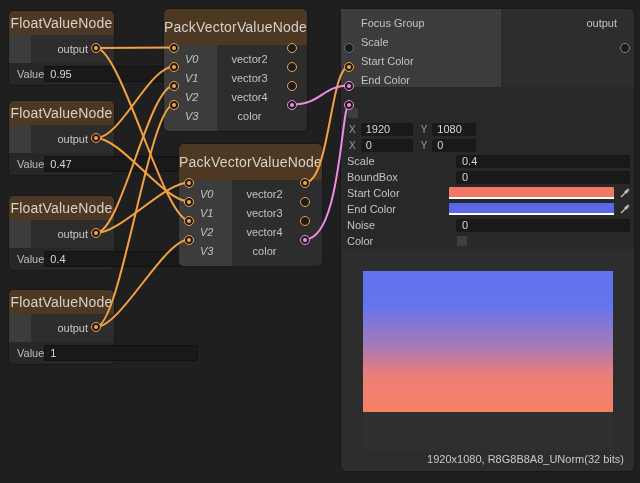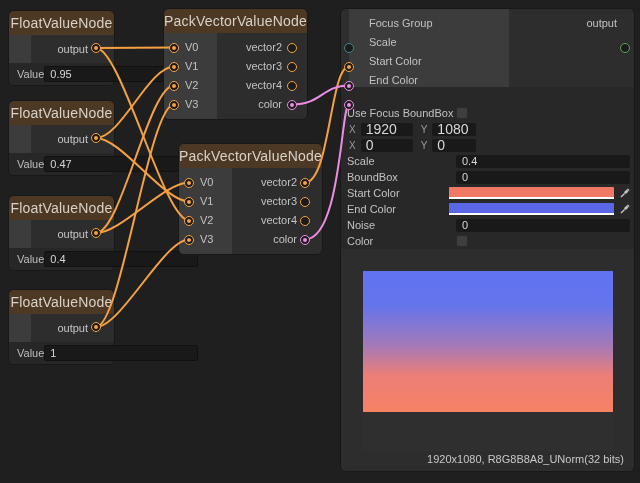--- a/index.html
+++ b/index.html
@@ -22,32 +22,32 @@
   .float-right { flex:1; display:flex; align-items:center; justify-content:flex-end;
                  padding-right:26px; font-size:11px; color:#C6C6C6; }
   .float-vrow { height:22px; display:flex; align-items:center; background:#272727; border-radius:0 0 5px 5px; }
   .float-vrow .vlabel { width:38px; padding-left:8px; font-size:11px; color:#BDBDBD; }
   .vfield { flex:1; margin-right:10px; height:16px; background:#191919; border:1px solid #111;
             border-radius:2px; color:#D8D8D8; font-size:11px; padding:0 5px;
             font-family:"Liberation Sans",sans-serif; }
 
   
   .pack-node { width:145px; }
-  .pack-node .hdr { height:24px; }
+  .pack-node .hdr { height:36px; }
   .pack-body { display:flex; }
-  .pack-in  { width:53px; background: var(--node-panel,#3C3C3C); padding:4px 0 6px 0; border-radius:0 0 0 5px; }
+  .pack-in  { width:53px; background: var(--node-panel,#3C3C3C); padding:4px 0 6px 0; border-radius:0 0 0 5px;font-style:italic; }
   .pack-out { flex:1; padding:4px 0 6px 0; }
   .prow { height:19px; display:flex; align-items:center; font-size:11px; color:#C2C2C2; }
   .prow.in  { padding-left:21px; }
-  .prow.out { justify-content:flex-end; padding-right:25px; }
+  .prow.out { justify-content:center; padding-right:25px; }
 
   
   .lg-node { width:295px; height:464px; }
   .lg-node .hdr { height:26px; }
-  .lg-body { position:relative; height:78px;margin-left:8px; }
+  .lg-body { position:relative; height:78px; }
   .lg-in-panel { position:absolute; left:0; top:0; width:160px; height:78px;
                  background: var(--node-panel,#3C3C3C); padding-top:4px; }
   .lg-in-panel .prow { padding-left:20px; }
   .lg-outrow { position:absolute; right:0; top:4px; width:120px; height:19px; display:flex;
                align-items:center; justify-content:flex-end; padding-right:17px; font-size:11px; color:#C2C2C2; }
 
   
   .inspector { background: var(--inspector-bg,#282828); padding:2px 4px 0 6px; }
   .irow { height:16px; display:flex; align-items:center; }
   .ilabel { width:109px; font-size:11px; color:#C2C2C2; white-space:nowrap; }
@@ -55,21 +55,21 @@
   .ictrl { flex:1; display:flex; align-items:center; }
   .objfield { flex:1; height:14px; background:#212121; border-radius:2px; display:flex;
               align-items:center; padding:0 3px; }
   .objtext { flex:1; font-size:11px; font-weight:bold; color:#E8E8E8; margin-left:3px; white-space:nowrap; overflow:hidden; }
   .picker { width:9px; height:9px; border:1px solid #A8A8A8; border-radius:50%; position:relative; flex:none; }
   .picker::after { content:""; position:absolute; left:50%; top:50%; width:3px; height:3px;
                    margin:-1.5px; border-radius:50%; background:#A8A8A8; }
   .checkbox { width:12px; height:12px; background:#3E3E3E; border:1px solid #2A2A2A; border-radius:2px; }
   .axis { font-size:10px; color:#9A9A9A; margin:0 5px 0 2px; }
   .xyfield { height:13px; background:#191919; border:none; border-radius:2px; color:#D8D8D8;
-             font-size:14px; padding:0 5px; font-family:"Liberation Sans",sans-serif; }
+             font-size:11px; padding:0 5px; font-family:"Liberation Sans",sans-serif; }
   .xyfield.xf { width:52px; } .xyfield.yf { width:44px; }
   .fullfield { flex:1; height:13px; background:#191919; border:none; border-radius:2px; color:#D8D8D8;
                font-size:11px; padding:0 6px; font-family:"Liberation Sans",sans-serif; }
   .swatch { width:165px; height:12px; border-radius:1px; position:relative; }
   .swatch .alpha { position:absolute; left:0; right:0; bottom:0; height:2px; background:#FFFFFF; }
   .dropper { margin-left:6px; display:flex; }
 
   
   .preview-box { margin:2px auto 0 auto; width:250px; height:180px; background:#2F2F2F; }
   .preview-img { margin-top:22px; width:250px; height:141px; }
@@ -239,21 +239,20 @@
           <span>output</span>
         </div>
     </div>
 
     <div class="inspector">
 
       <div class="irow">
       </div>
 
       <div class="irow">
-        <span class="ilabel">Use Focus BoundBox</span>
         <div class="ictrl">
             <div class="checkbox"></div>
           </div>
       </div>
 
       <div class="irow">
         <div class="ictrl">
           <span class="axis">X</span>
           <input class="xyfield xf" readonly="" value="1920" style="">
           <span class="axis" style="margin-left:8px;">Y</span>

